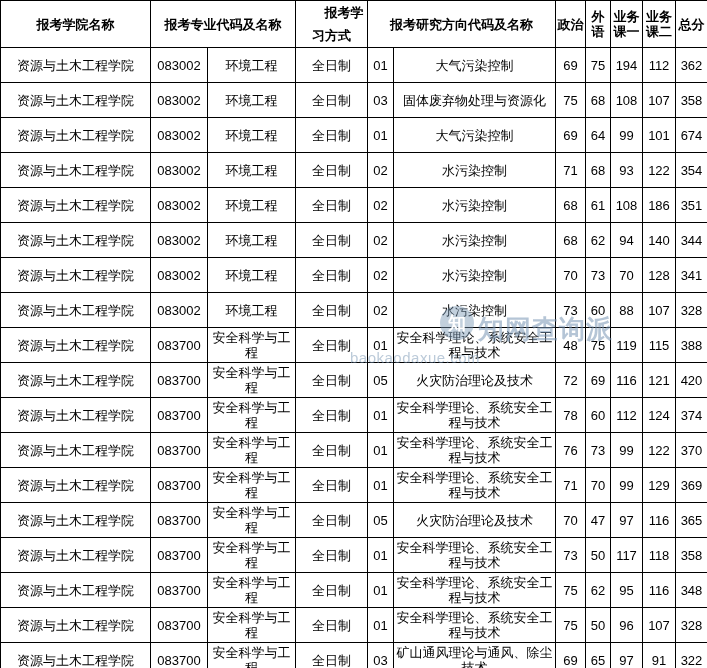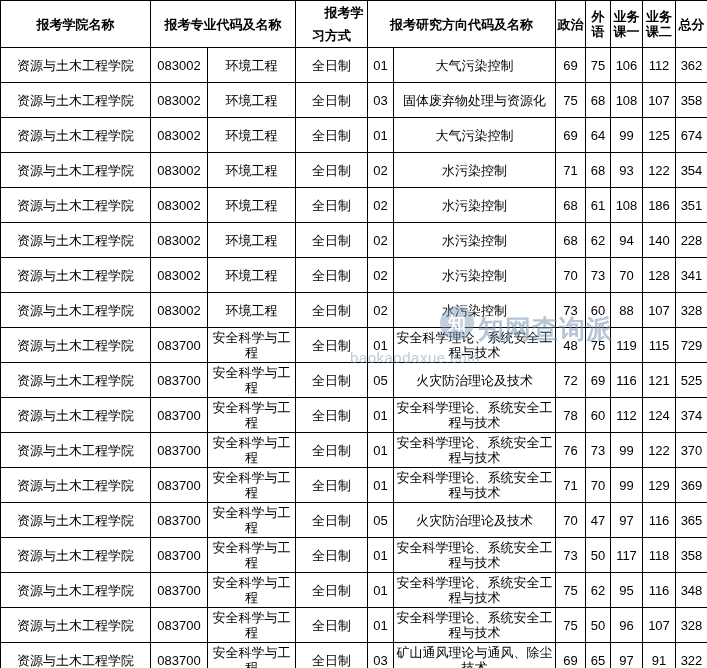--- a/index.html
+++ b/index.html
@@ -120,21 +120,21 @@
     <tbody>
         <tr>
           <td class="col-college">资源与土木工程学院</td>
           <td class="col-major-code">083002</td>
           <td class="col-major-name">环境工程</td>
           <td class="col-study-type">全日制</td>
           <td class="col-dir-code">01</td>
           <td class="col-dir-name">大气污染控制</td>
           <td class="col-num">69</td>
           <td class="col-num">75</td>
-          <td class="col-num">106</td>
+          <td class="col-num">194</td>
           <td class="col-num">112</td>
           <td class="col-total">362</td>
         </tr>
         <tr>
           <td class="col-college">资源与土木工程学院</td>
           <td class="col-major-code">083002</td>
           <td class="col-major-name">环境工程</td>
           <td class="col-study-type">全日制</td>
           <td class="col-dir-code">03</td>
           <td class="col-dir-name">固体废弃物处理与资源化</td>
@@ -147,21 +147,21 @@
         <tr>
           <td class="col-college">资源与土木工程学院</td>
           <td class="col-major-code">083002</td>
           <td class="col-major-name">环境工程</td>
           <td class="col-study-type">全日制</td>
           <td class="col-dir-code">01</td>
           <td class="col-dir-name">大气污染控制</td>
           <td class="col-num">69</td>
           <td class="col-num">64</td>
           <td class="col-num">99</td>
-          <td class="col-num">125</td>
+          <td class="col-num">101</td>
           <td class="col-total">674</td>
         </tr>
         <tr>
           <td class="col-college">资源与土木工程学院</td>
           <td class="col-major-code">083002</td>
           <td class="col-major-name">环境工程</td>
           <td class="col-study-type">全日制</td>
           <td class="col-dir-code">02</td>
           <td class="col-dir-name">水污染控制</td>
           <td class="col-num">71</td>
@@ -187,21 +187,21 @@
           <td class="col-college">资源与土木工程学院</td>
           <td class="col-major-code">083002</td>
           <td class="col-major-name">环境工程</td>
           <td class="col-study-type">全日制</td>
           <td class="col-dir-code">02</td>
           <td class="col-dir-name">水污染控制</td>
           <td class="col-num">68</td>
           <td class="col-num">62</td>
           <td class="col-num">94</td>
           <td class="col-num">140</td>
-          <td class="col-total">228</td>
+          <td class="col-total">344</td>
         </tr>
         <tr>
           <td class="col-college">资源与土木工程学院</td>
           <td class="col-major-code">083002</td>
           <td class="col-major-name">环境工程</td>
           <td class="col-study-type">全日制</td>
           <td class="col-dir-code">02</td>
           <td class="col-dir-name">水污染控制</td>
           <td class="col-num">70</td>
           <td class="col-num">73</td>
@@ -226,34 +226,34 @@
           <td class="col-college">资源与土木工程学院</td>
           <td class="col-major-code">083700</td>
           <td class="col-major-name">安全科学与工程</td>
           <td class="col-study-type">全日制</td>
           <td class="col-dir-code">01</td>
           <td class="col-dir-name">安全科学理论、系统安全工程与技术</td>
           <td class="col-num">48</td>
           <td class="col-num">75</td>
           <td class="col-num">119</td>
           <td class="col-num">115</td>
-          <td class="col-total">729</td>
+          <td class="col-total">388</td>
         </tr>
         <tr>
           <td class="col-college">资源与土木工程学院</td>
           <td class="col-major-code">083700</td>
           <td class="col-major-name">安全科学与工程</td>
           <td class="col-study-type">全日制</td>
           <td class="col-dir-code">05</td>
           <td class="col-dir-name">火灾防治理论及技术</td>
           <td class="col-num">72</td>
           <td class="col-num">69</td>
           <td class="col-num">116</td>
           <td class="col-num">121</td>
-          <td class="col-total">525</td>
+          <td class="col-total">420</td>
         </tr>
         <tr>
           <td class="col-college">资源与土木工程学院</td>
           <td class="col-major-code">083700</td>
           <td class="col-major-name">安全科学与工程</td>
           <td class="col-study-type">全日制</td>
           <td class="col-dir-code">01</td>
           <td class="col-dir-name">安全科学理论、系统安全工程与技术</td>
           <td class="col-num">78</td>
           <td class="col-num">60</td>

